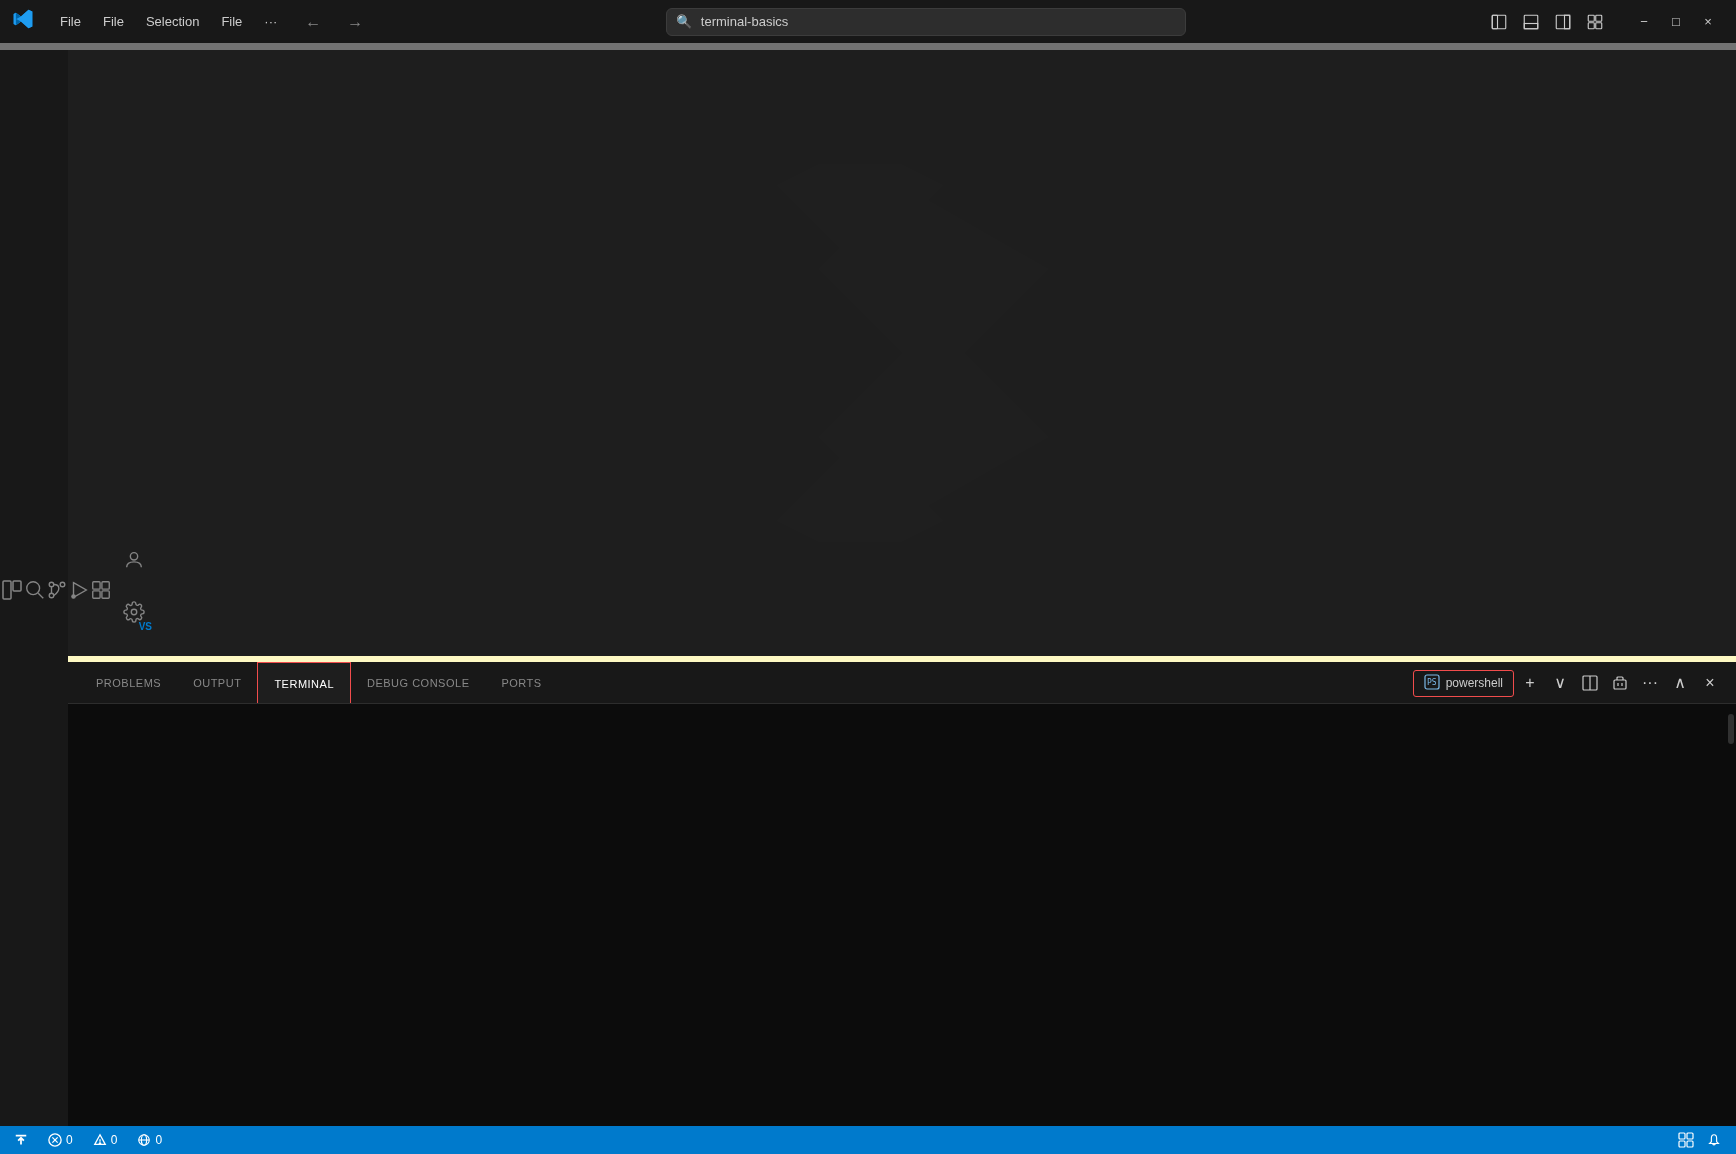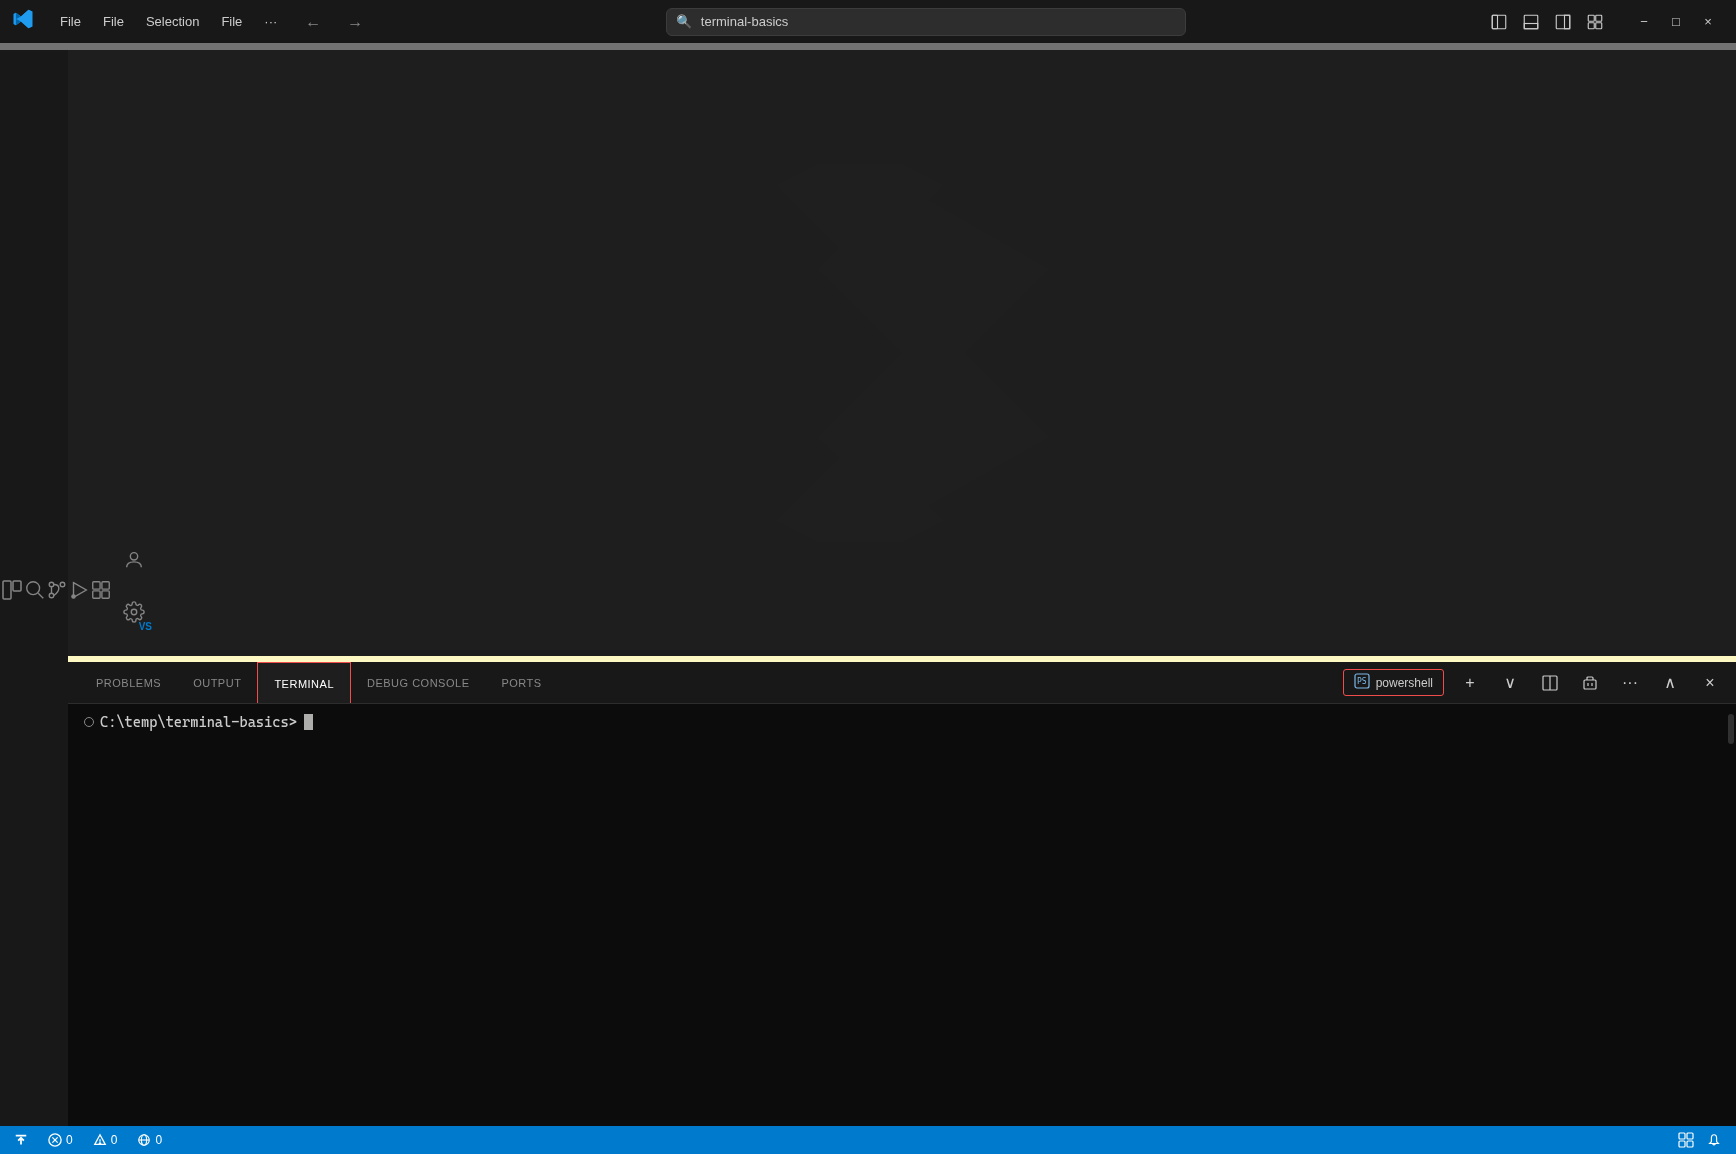--- a/index.html
+++ b/index.html
@@ -201,22 +201,22 @@
       border-bottom: none;
       background: #1e1e1e;
       padding-top: 1px;
       text-align: center;
     }
 
     .panel-tab-spacer { flex: 1; }
 
     .panel-actions {
       display: flex;
-      align-items: center;
-      gap: 12px;
+      align-items: flex-end;
+      gap: 2px;
     }
     .powershell-badge {
       background: transparent;
       border: 1px solid #f14c4c;
       color: #ccc;
       font-size: 12px;
       padding: 3px 10px;
       border-radius: 3px;
       display: flex;
       align-items: center;
@@ -516,25 +516,20 @@
               <line x1="10" y1="8" x2="10" y2="11"></line>
             </svg>
           </div>
           <div class="panel-action-btn">···</div>
           <div class="panel-action-btn">∧</div>
           <div class="panel-action-btn">×</div>
         </div>
       </div>
 
       <div class="terminal-content">
-        <div class="terminal-prompt">
-          <span class="terminal-circle"></span>
-          <span class="terminal-path">C:\temp\terminal-basics&gt;</span>
-          <span class="terminal-cursor"></span>
-        </div>
         <div class="terminal-scrollbar"></div>
       </div>
 
     </div>
   </div>
 </div>
 
 <div class="status-bar">
   <div class="status-left">
 

